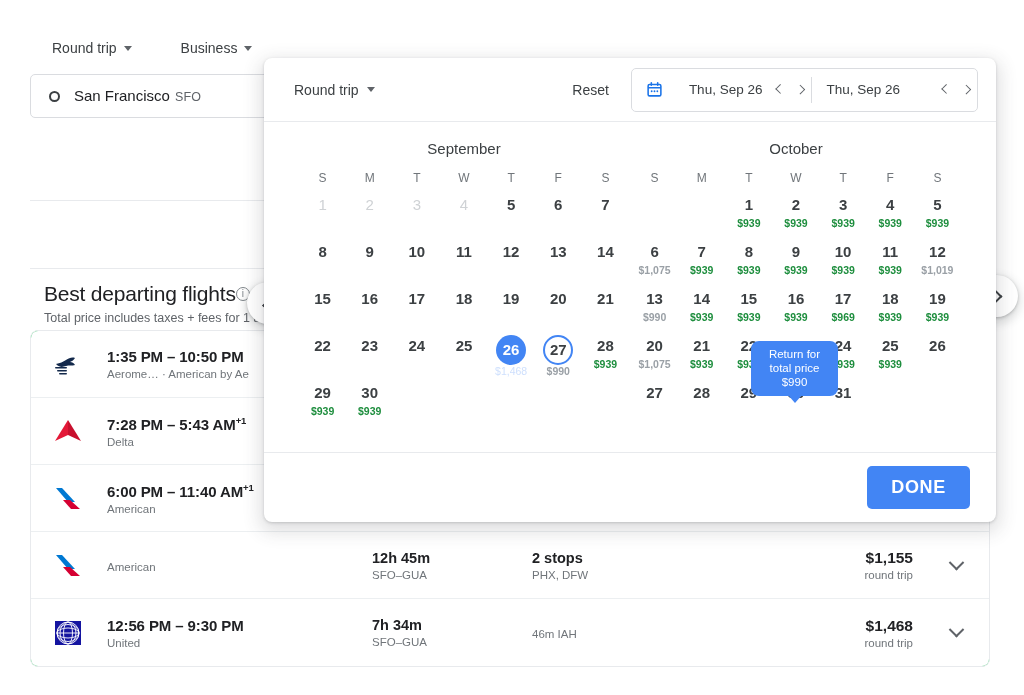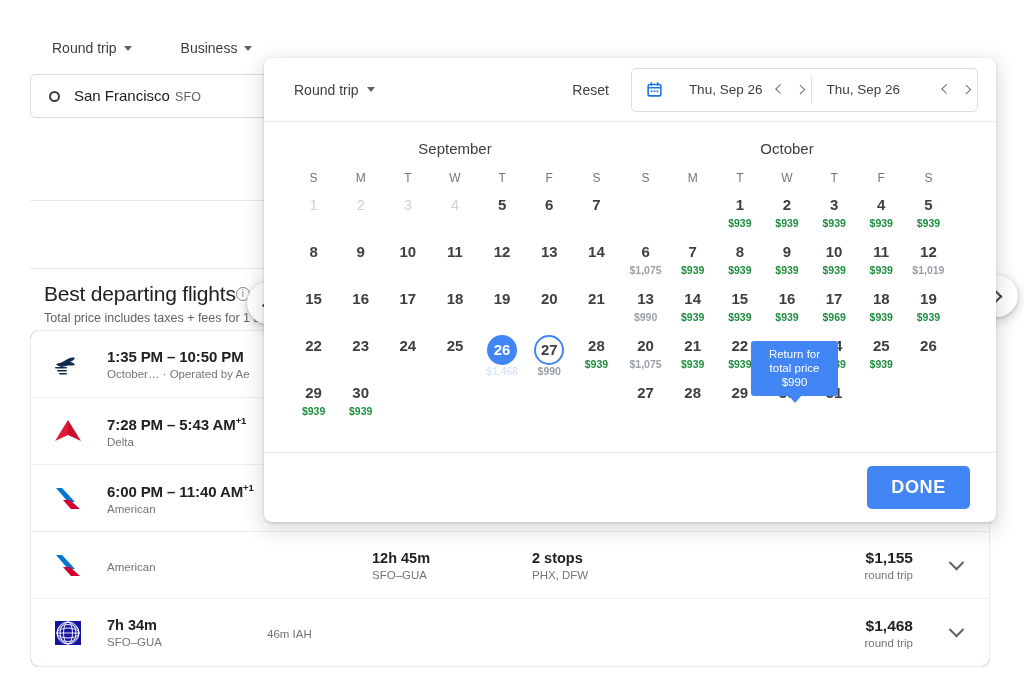--- a/index.html
+++ b/index.html
@@ -96,21 +96,21 @@
               border-radius:5px; background:#fff; }
   .date-seg { display:flex; align-items:center; height:100%; padding:0 9px 0 14px; gap:26px; }
   .date-seg.first { padding-left:14px; }
   .date-div { width:1px; height:26px; background:#dadce0; }
   .date-txt { font-size:13.5px; color:#3c4043; white-space:nowrap; }
   .mini-ar { width:6.5px; height:6.5px; border-top:1.6px solid #5f6368; border-right:1.6px solid #5f6368; cursor:pointer; }
   .mini-ar.l { transform:rotate(-135deg); }
   .mini-ar.r { transform:rotate(45deg); }
   .ar-pair { display:flex; align-items:center; gap:13px; padding:0 8px 0 6px; }
 
-  .cal-body { display:flex; padding:18px 26px 0 26px; gap:2px; }
+  .cal-body { display:flex; padding:18px 26px 0 26px; gap:2px;justify-content:center; }
   .month { width:330px; }
   .month-name { text-align:center; font-size:15px; color:#3c4043; margin-bottom:14px; }
   .dow-row, .wk { display:grid; grid-template-columns:repeat(7,1fr); }
   .dow { text-align:center; font-size:12px; color:#70757a; padding-bottom:9px; }
   .cell { height:47px; display:flex; flex-direction:column; align-items:center; justify-content:flex-start;
           position:relative; }
   .dnum { font-size:15px; color:#3c4043; font-weight:bold; line-height:22px; height:22px;
           width:30px; text-align:center; border-radius:50%; }
   .cell.disabled .dnum { color:#cfd2d5; font-weight:normal; }
   .cell.empty { }
@@ -121,21 +121,21 @@
   .cell.sel .dprice { color:#cfe0fd; }
   .cell.hov .dnum { border:2px solid #4285f4; color:#3c4043; line-height:18px; background:#fff; }
   .cell.hov .dprice { color:#9aa0a6; }
   .cell.sel, .cell.hov { }
   .cell.sel .dnum, .cell.hov .dnum { width:30px; height:30px; line-height:30px; border-radius:50%; }
   .cell.hov .dnum { line-height:26px; }
   .cell.sel .dprice, .cell.hov .dprice { margin-top:0px; }
 
   .tooltip {
     position:absolute; left:487px; top:283px; width:87px;
-    background:#4285f4; color:#fff; border-radius:3px;
+    background:#4285f4; color:#fff; border-radius:8px;
     font-size:11.5px; line-height:14px; text-align:center; padding:6px 7px 7px 7px; z-index:6;
   }
   .tooltip:after {
     content:""; position:absolute; left:50%; bottom:-7px; margin-left:-7px;
     border-left:7px solid transparent; border-right:7px solid transparent; border-top:8px solid #4285f4;
   }
 
   .cal-footer { position:absolute; left:0; bottom:0; width:100%; height:70px;
                 border-top:1px solid #e8eaed; display:flex; align-items:center;
                 justify-content:flex-end; padding-right:26px; }
@@ -185,21 +185,21 @@
                 <path d="M3 15c4-1 7-2 10-4 3-2 6-3 9-2-1 2-3 3-5 4 2 0 4 1 5 3-3 1-6 0-9 1-3 1-6 2-10-2z"></path>
                 <rect x="2" y="18" width="12" height="1.6" rx=".8"></rect>
                 <rect x="4" y="21" width="10" height="1.6" rx=".8"></rect>
                 <rect x="6" y="24" width="8" height="1.6" rx=".8"></rect>
               </g>
             </svg>
           </span>
         </div>
         <div class="time-cell">
           <div class="f-time">1:35 PM – 10:50 PM</div>
-          <div class="f-air">October…  ·  Operated by Ae</div>
+          <div class="f-air">Aerome…  ·  American by Ae</div>
         </div>
         <div class="dur-cell">
           <div class="f-main"></div>
           <div class="f-sub"></div>
         </div>
         <div class="stop-cell">
           <div class="f-main"></div>
           <div class="f-sub"></div>
         </div>
         <div class="price-cell">
@@ -305,20 +305,24 @@
                 <ellipse cx="15" cy="15" rx="11" ry="11"></ellipse>
                 <ellipse cx="15" cy="15" rx="4.5" ry="11"></ellipse>
                 <ellipse cx="15" cy="15" rx="8" ry="11"></ellipse>
                 <ellipse cx="15" cy="15" rx="11" ry="5"></ellipse>
                 <ellipse cx="15" cy="15" rx="11" ry="8.5"></ellipse>
                 <line x1="4" y1="15" x2="26" y2="15"></line>
               </g>
             </svg>
           </span>
         </div>
+        <div class="time-cell">
+          <div class="f-time">12:56 PM – 9:30 PM</div>
+          <div class="f-air">United</div>
+        </div>
         <div class="dur-cell">
           <div class="f-main">7h 34m</div>
           <div class="f-sub">SFO–GUA</div>
         </div>
         <div class="stop-cell">
           <div class="f-sub">46m IAH</div>
         </div>
         <div class="price-cell">
           <div class="f-price">$1,468</div>
           <div class="f-rt">round trip</div>

